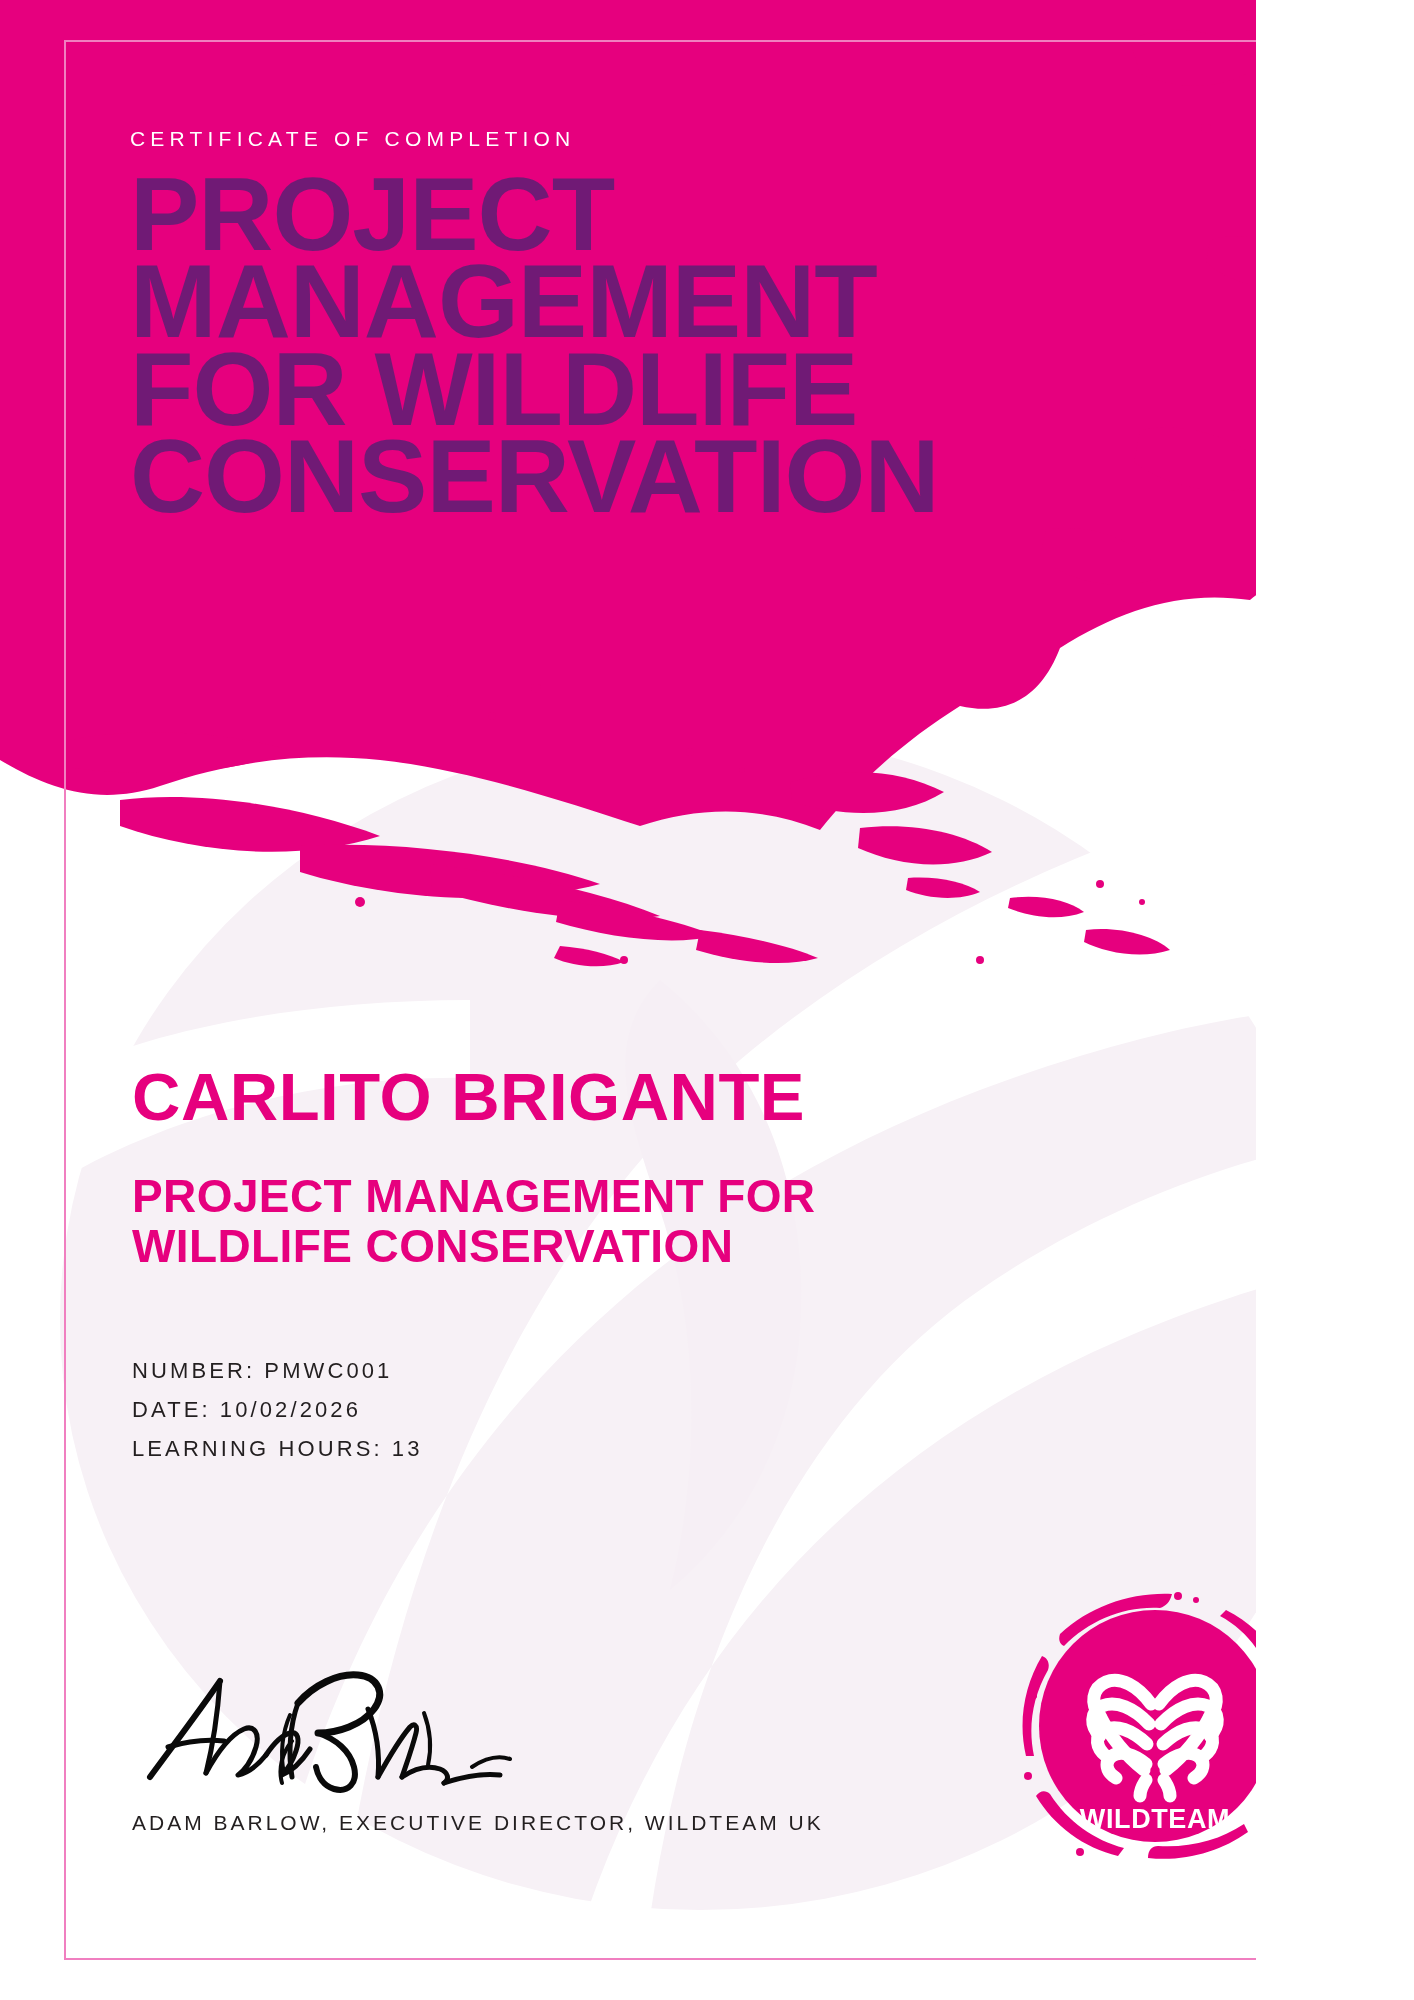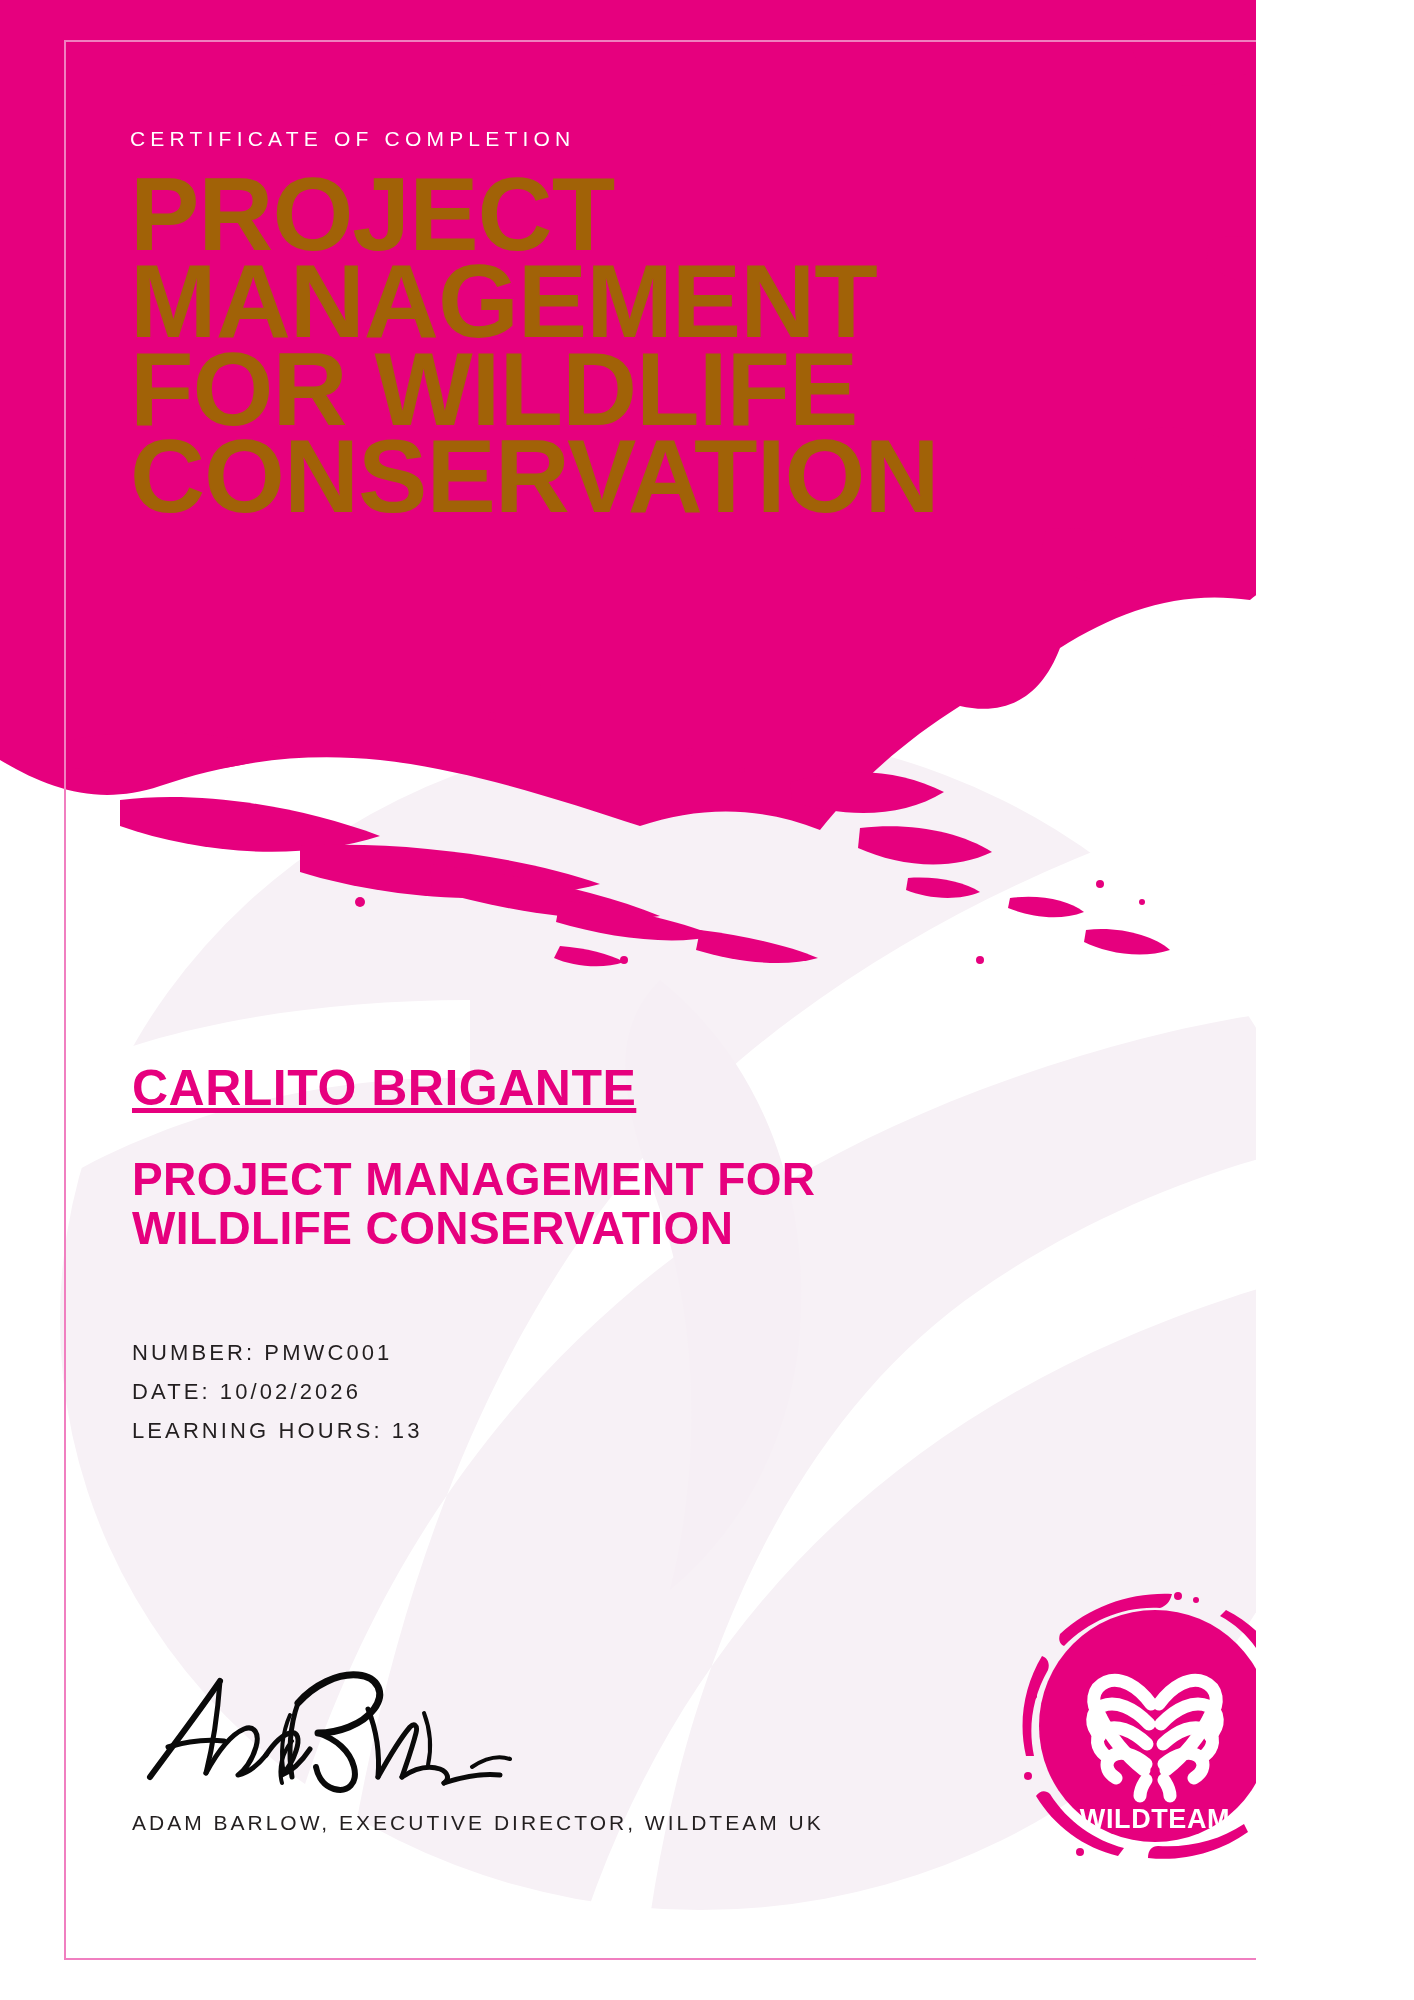--- a/index.html
+++ b/index.html
@@ -67,21 +67,21 @@
     line-height: 1;
     color: #ffffff;
     white-space: nowrap;
   }
   .main-title {
     margin-top: 22px;
     font-size: 104px;
     font-weight: 700;
     line-height: 0.84;
     letter-spacing: -1px;
-    color: #a16207;
+    color: #701a75;
     text-transform: uppercase;
   }
   .main-title div { white-space: nowrap; }
 
   
   .body-area {
     position: absolute;
     left: 132px;
     top: 1040px;
     width: 1000px;
@@ -94,26 +94,25 @@
     font-weight: 400;
     line-height: 1;
     white-space: nowrap;
   }
   .big-pink {
     color: #e6007e;
     font-weight: 700;
     text-transform: uppercase;
   }
   .recipient-name {
-    font-size: 50px;
+    font-size: 67px;
     line-height: 1.05;
     letter-spacing: 0.5px;
     margin-top: 22px;
     margin-bottom: 40px;
-    text-decoration: underline;
   }
   .course-name {
     font-size: 46px;
     line-height: 1.07;
     letter-spacing: 0.4px;
     margin-top: 22px;
   }
   .course-name div { white-space: nowrap; }
 
   .meta {

